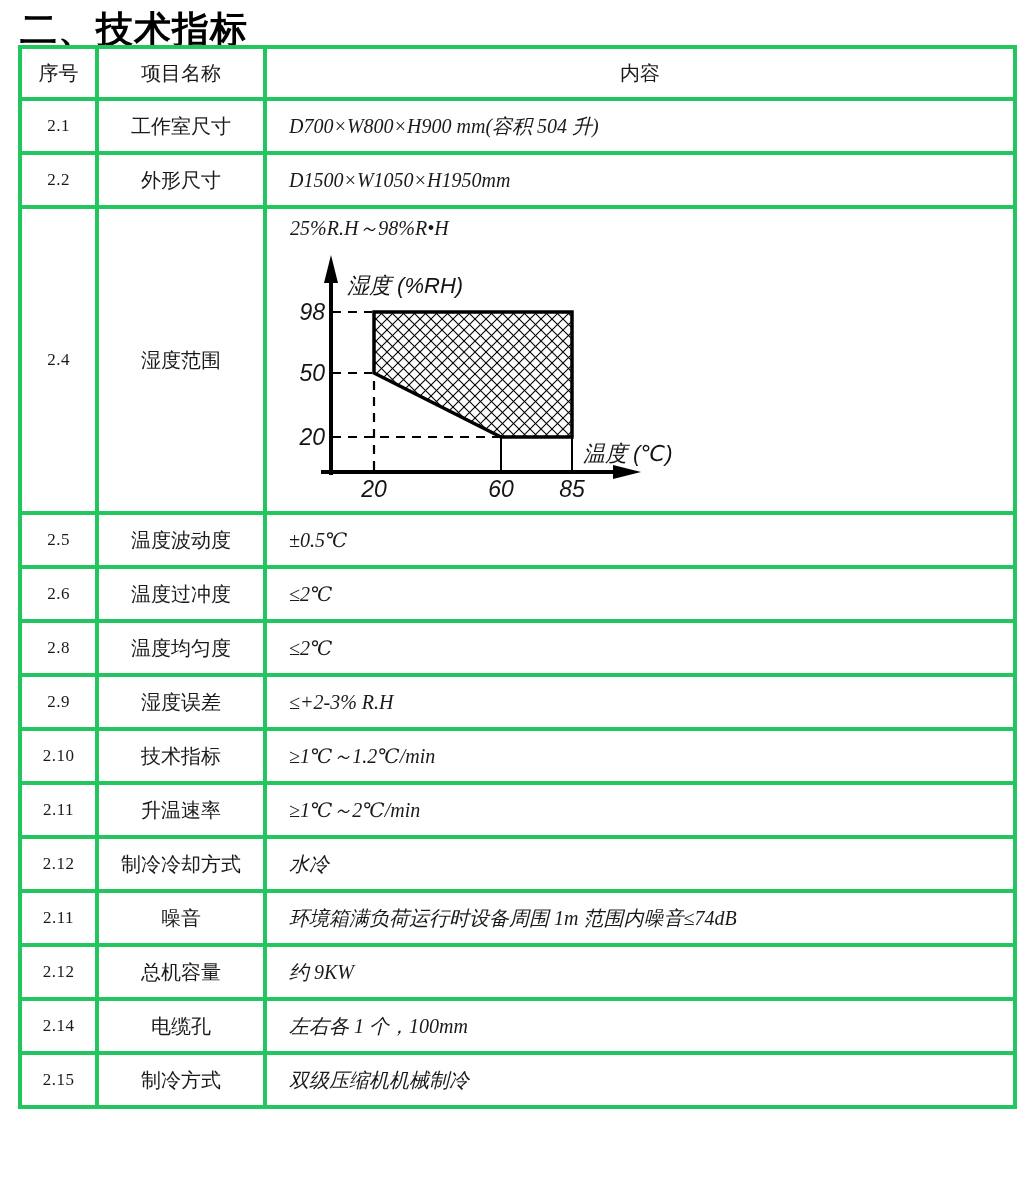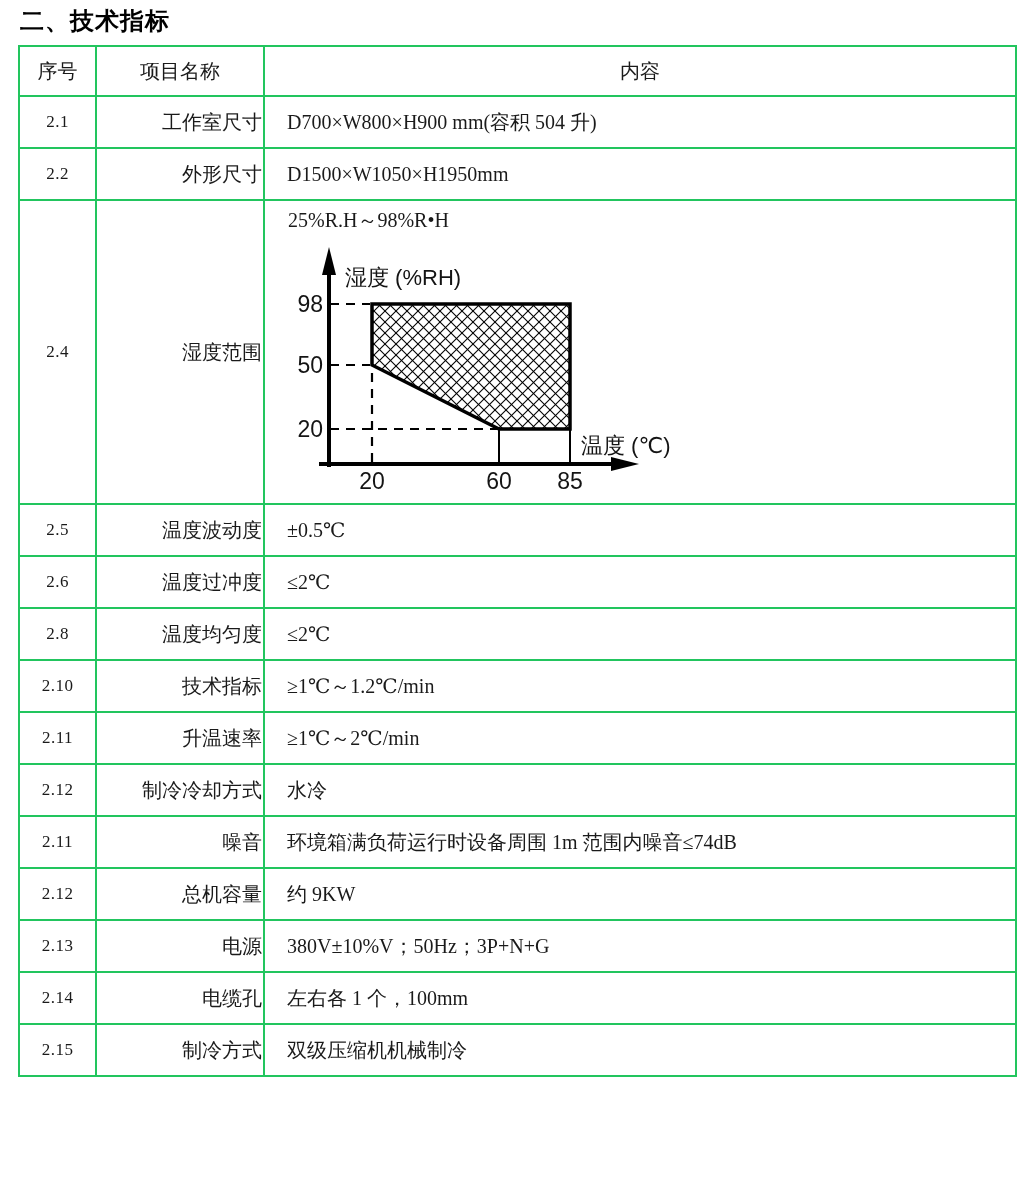--- a/index.html
+++ b/index.html
@@ -6,43 +6,43 @@
   body {
     width:1025px; height:1200px;
     font-family:"Liberation Serif","DejaVu Serif",serif;
     color:#111111;
     -webkit-font-smoothing:antialiased;
   }
   .page { position:relative; width:1025px; height:1200px; }
 
   .doc-title {
     font-family:"Liberation Sans","DejaVu Sans",sans-serif;
-    font-size:24px; font-weight:bold; letter-spacing:1px;
+    font-size:37px; font-weight:bold; letter-spacing:1px;
     margin:0; position:absolute; left:20px; top:5px; color:#000;
   }
 
   table.spec {
     position:absolute; left:18px; top:45px;
     width:999px; border-collapse:collapse; table-layout:fixed;
     border:2px solid #000;
   }
   .spec th, .spec td {
-    border:2px solid #22c55e;
+    border:4px solid #22c55e;
     font-size:20px; color:#1a1a1a;
     overflow:hidden;
   }
   .spec th {
     font-weight:normal; height:46px; text-align:center;
   }
   .spec td { height:48px; }
   .col-no-w   { width:77px; }
   .col-name-w { width:168px; }
   td.col-no   { text-align:center; font-size:17px; letter-spacing:0.5px; }
-  td.col-name { text-align:right;margin-left:34px; }
-  td.col-content { padding-left:22px; }
+  td.col-name { text-align:center;margin-left:34px; }
+  td.col-content { padding-left:22px;font-style:italic; }
 
   tr.chart-row td { height:297px; vertical-align:top; }
   tr.chart-row td.col-no, tr.chart-row td.col-name { vertical-align:middle; }
   tr.chart-row td.col-content { padding-top:4px; }
   .chart-row .content-text { margin:2px 0 0 1px; line-height:26px; }
 
   .chart-wrap { margin:12px 8px 0 10px; }
   .chart-wrap svg { display:block; }
   .chart-wrap text {
     font-family:"Liberation Sans","DejaVu Sans",sans-serif;
@@ -144,20 +144,27 @@
           </td>
         </tr>
         <tr>
           <td class="col-no">2.8</td>
           <td class="col-name">温度均匀度</td>
           <td class="col-content">
             <div class="content-text">≤2℃</div>
           </td>
         </tr>
         <tr>
+          <td class="col-no">2.9</td>
+          <td class="col-name">湿度误差</td>
+          <td class="col-content">
+            <div class="content-text">≤+2-3% R.H</div>
+          </td>
+        </tr>
+        <tr>
           <td class="col-no">2.10</td>
           <td class="col-name">技术指标</td>
           <td class="col-content">
             <div class="content-text">≥1℃～1.2℃/min</div>
           </td>
         </tr>
         <tr>
           <td class="col-no">2.11</td>
           <td class="col-name">升温速率</td>
           <td class="col-content">
@@ -179,27 +186,20 @@
           </td>
         </tr>
         <tr>
           <td class="col-no">2.12</td>
           <td class="col-name">总机容量</td>
           <td class="col-content">
             <div class="content-text">约 9KW</div>
           </td>
         </tr>
         <tr>
-          <td class="col-no">2.13</td>
-          <td class="col-name">电源</td>
-          <td class="col-content">
-            <div class="content-text">380V±10%V；50Hz；3P+N+G</div>
-          </td>
-        </tr>
-        <tr>
           <td class="col-no">2.14</td>
           <td class="col-name">电缆孔</td>
           <td class="col-content">
             <div class="content-text">左右各 1 个，100mm</div>
           </td>
         </tr>
         <tr>
           <td class="col-no">2.15</td>
           <td class="col-name">制冷方式</td>
           <td class="col-content">

